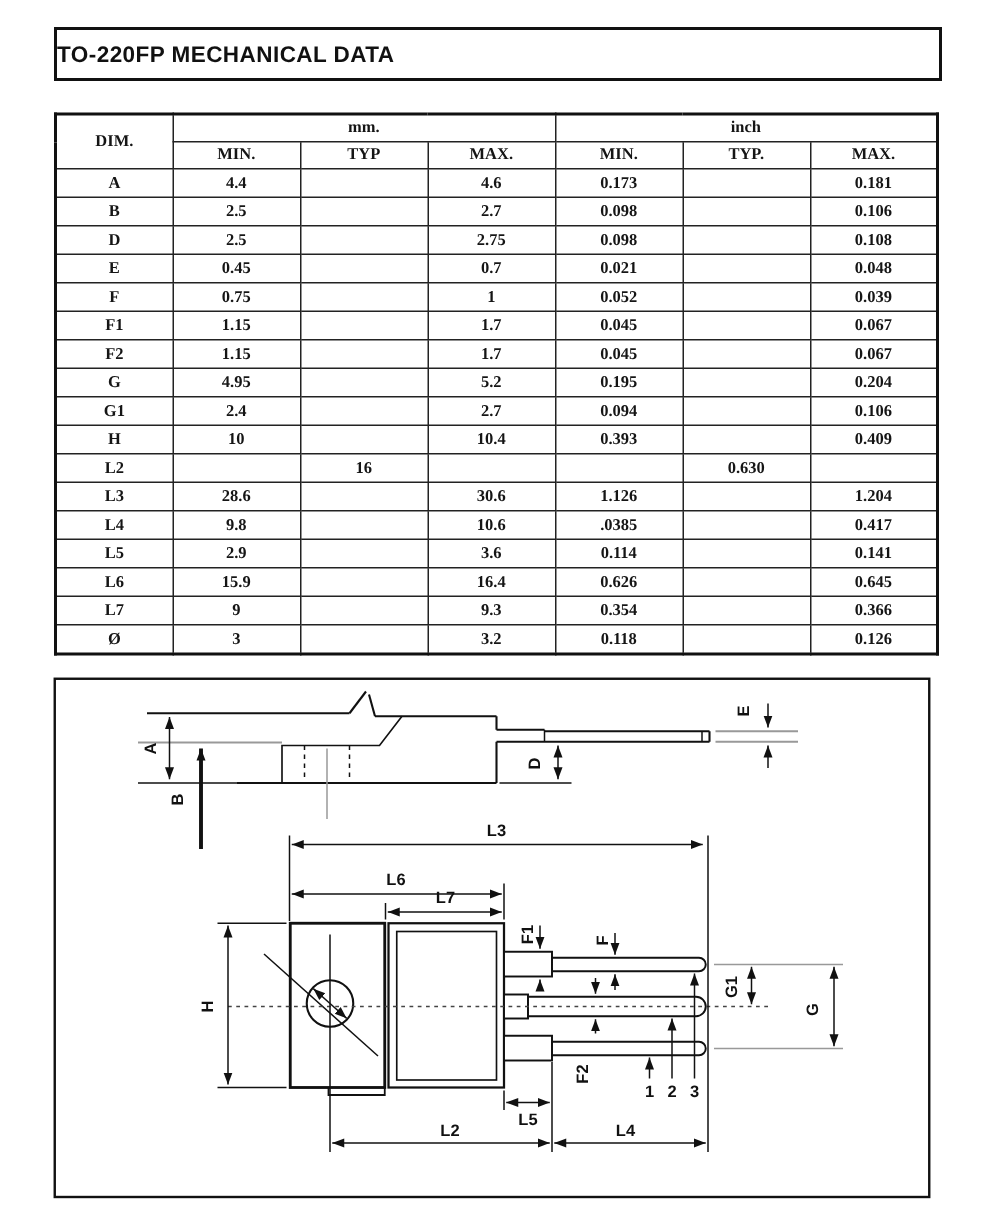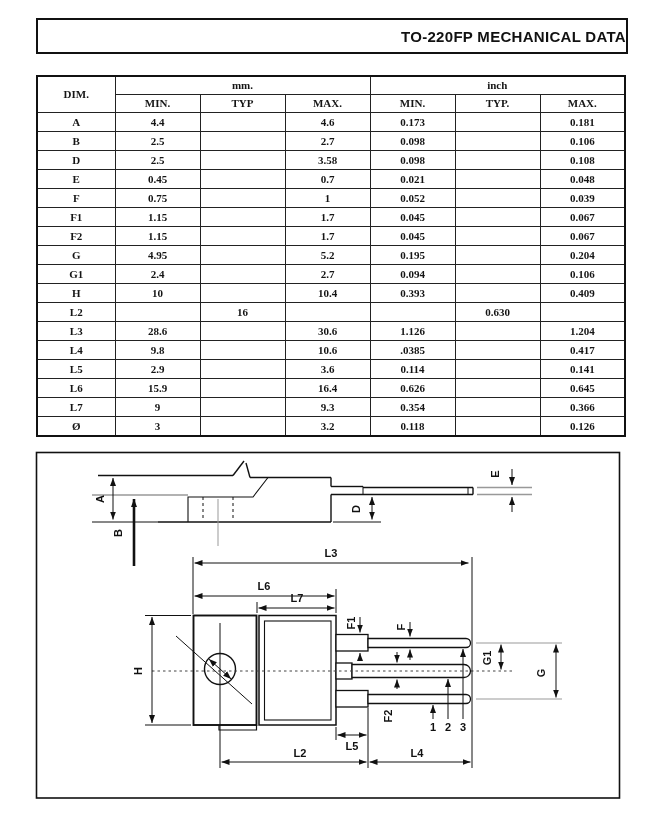--- a/index.html
+++ b/index.html
@@ -2,21 +2,21 @@
 <html><head>
 <meta charset="utf-8">
 <style>
   html,body{margin:0;padding:0;background:#fff;}
   .page{
     position:relative;width:662px;height:821px;background:#fff;
     font-family:"Liberation Sans",sans-serif;color:#111;overflow:hidden;
   }
   .title-box{
     position:absolute;left:36px;top:18px;width:588px;height:32px;
-    border:2px solid #111;display:flex;align-items:center;justify-content:flex-end;
+    border:2px solid #111;display:flex;align-items:center;justify-content:flex-start;
   }
   .title-box h1{
     margin:0;font-size:15px;font-weight:bold;letter-spacing:.3px;color:#111;
   }
   .dim-table{
     position:absolute;left:36px;top:75px;width:590px;height:349px;
     border-collapse:collapse;table-layout:fixed;
     font-size:11px;font-weight:bold;color:#151515;font-family:Liberation Serif, serif;
   }
   .dim-table th,.dim-table td{
@@ -82,21 +82,21 @@
           <td></td>
           <td>2.7</td>
           <td>0.098</td>
           <td></td>
           <td>0.106</td>
         </tr>
         <tr>
           <td>D</td>
           <td>2.5</td>
           <td></td>
-          <td>3.58</td>
+          <td>2.75</td>
           <td>0.098</td>
           <td></td>
           <td>0.108</td>
         </tr>
         <tr>
           <td>E</td>
           <td>0.45</td>
           <td></td>
           <td>0.7</td>
           <td>0.021</td>

